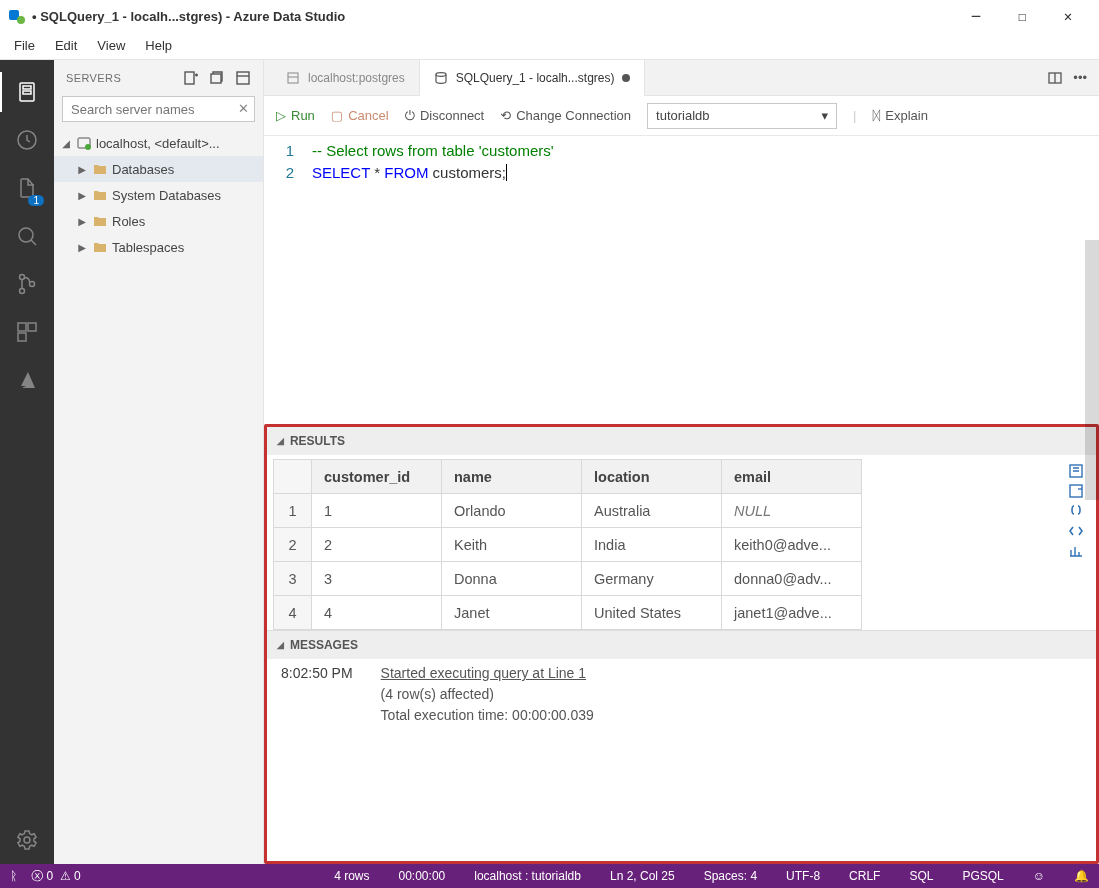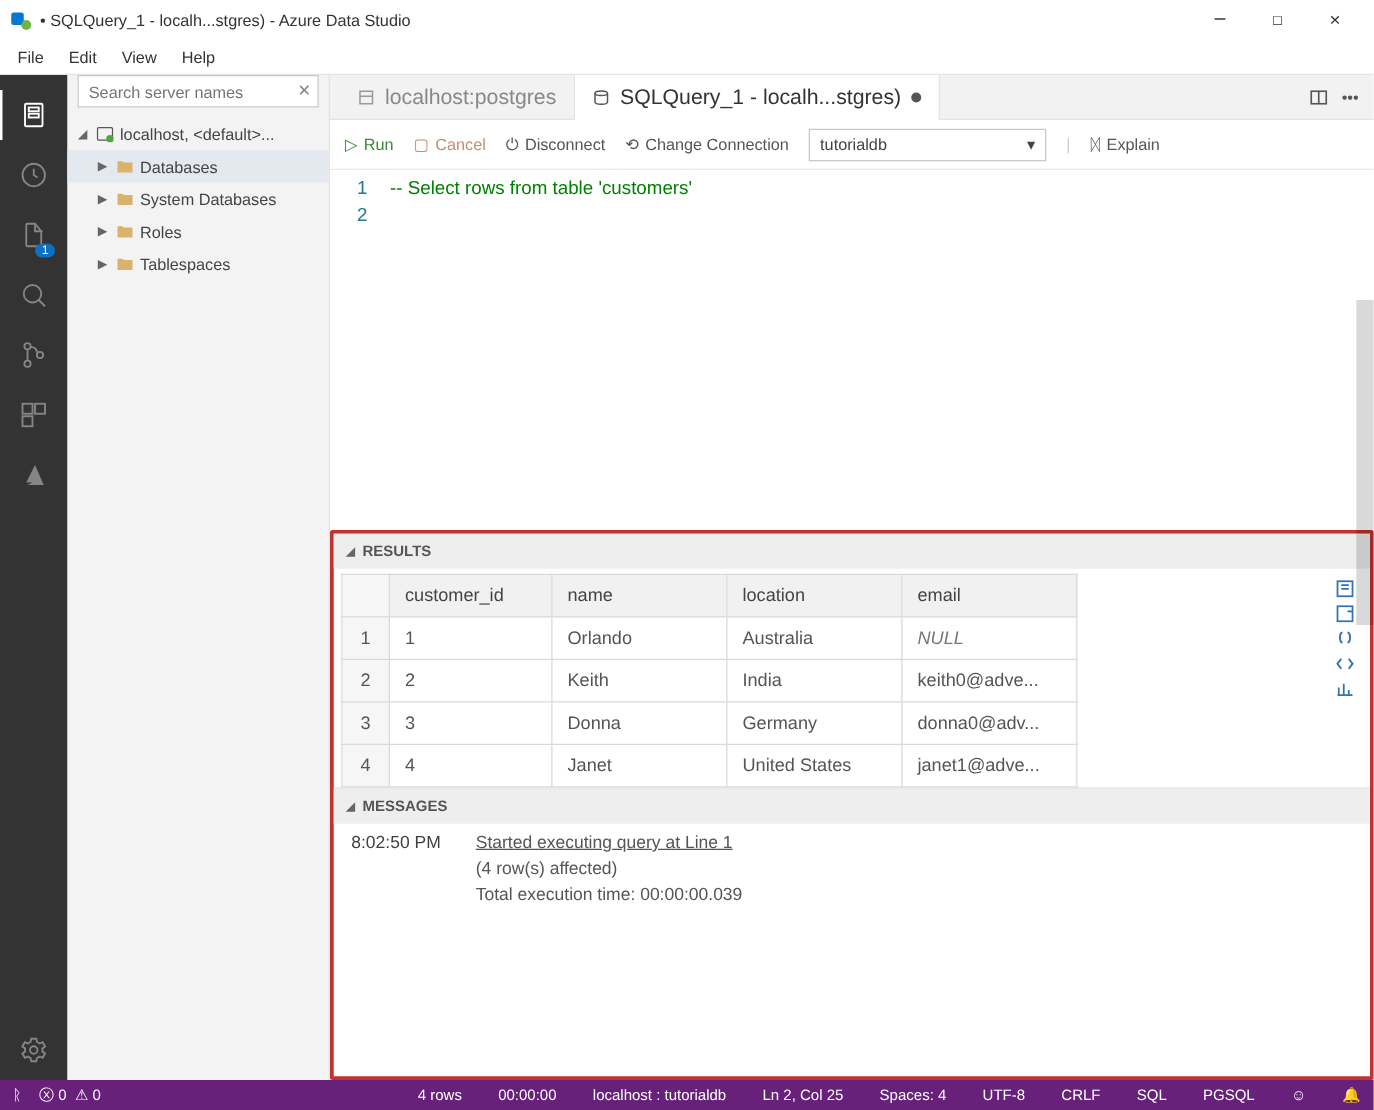--- a/index.html
+++ b/index.html
@@ -1,19 +1,19 @@
 <!DOCTYPE html>
 <html><head>
 <meta charset="utf-8">
 <style>
   * { margin:0; padding:0; box-sizing:border-box; font-family:"Segoe UI", Arial, sans-serif; }
   body { width:1099px; height:888px; overflow:hidden; display:flex; flex-direction:column; background:#fff; color:#333; font-size:13px; }
   .titlebar { height:32px; display:flex; align-items:center; padding:0 8px; background:#fff; }
   .titlebar .app-icon { width:18px; height:18px; margin-right:6px; }
-  .titlebar .title { flex:1; font-size:13px; color:#333; }
+  .titlebar .title { flex:1; font-size:13px; color:#333;font-weight:bold; }
   .win-controls { display:flex; gap:0; }
   .win-btn { width:46px; height:32px; display:flex; align-items:center; justify-content:center; font-family:monospace; font-size:14px; color:#333; }
   .menubar { height:28px; display:flex; align-items:center; padding:0 4px; background:#fff; border-bottom:1px solid #e4e4e4; }
   .menu-item { padding:4px 10px; font-size:13px; color:#333; }
   .main { flex:1; display:flex; min-height:0; }
   .activitybar { width:54px; background:#333; display:flex; flex-direction:column; align-items:center; padding-top:8px; }
   .act-icon { width:54px; height:48px; display:flex; align-items:center; justify-content:center; color:#858585; position:relative; }
   .act-icon.active { color:#fff; }
   .act-icon.active::before { content:""; position:absolute; left:0; top:4px; bottom:4px; width:2px; background:#fff; }
   .act-spacer { flex:1; }
@@ -26,42 +26,42 @@
   .search-wrap .clear { position:absolute; right:6px; top:5px; color:#888; font-size:13px; }
   .tree { padding:2px 0; }
   .tree-row { display:flex; align-items:center; height:26px; padding:0 6px; gap:4px; color:#444; position:relative; }
   .tree-row .arrow { width:12px; display:inline-block; text-align:center; font-size:10px; color:#666; }
   .tree-row .ficon { width:16px; height:16px; display:inline-flex; align-items:center; justify-content:center; }
   .tree-row.depth1 { padding-left:22px; }
   .tree-row.selected { background:#e4e9f0; }
   .tree-row .label { white-space:nowrap; overflow:hidden; text-overflow:ellipsis; }
   .editor-area { flex:1; display:flex; flex-direction:column; min-width:0; }
   .tabs { height:36px; background:#f2f2f2; display:flex; align-items:center; padding-left:8px; border-bottom:1px solid #e4e4e4; gap:0; }
-  .tab { height:36px; display:flex; align-items:center; padding:0 14px; gap:8px; font-size:17px; color:#888; border-right:1px solid #e4e4e4; }
+  .tab { height:36px; display:flex; align-items:center; padding:0 14px; gap:8px; font-size:12px; color:#888; border-right:1px solid #e4e4e4; }
   .tab.active { background:#fff; color:#333; }
   .tab .dirty { width:8px; height:8px; border-radius:50%; background:#555; }
   .tab-actions { margin-left:auto; display:flex; gap:10px; padding-right:12px; color:#555; }
   .toolbar { height:40px; display:flex; align-items:center; padding:0 12px; gap:16px; border-bottom:1px solid #e9e9e9; font-size:13px; color:#555; }
   .tbtn { display:flex; align-items:center; gap:5px; }
   .tbtn.run { color:#388a34; }
   .tbtn.cancel { color:#c98b6f; }
   .db-select { border:1px solid #c8c8c8; height:26px; min-width:190px; display:flex; align-items:center; padding:0 8px; justify-content:space-between; color:#444; }
   .editor { flex:0 0 auto; padding:4px 0 0 0; font-family:Consolas, monospace; font-size:15px; line-height:22px; position:relative; background:#fff; }
   .code-line { display:flex; }
   .gutter { width:48px; text-align:right; padding-right:18px; color:#237893; }
   .code { white-space:pre; }
   .kw { color:#0000ff; }
   .cm { color:#008000; }
   .results-area { flex:1; display:flex; flex-direction:column; border:3px solid #c43131; border-radius:2px; min-height:0; }
   .panel-head { height:28px; background:#eee; display:flex; align-items:center; padding:0 10px; gap:6px; font-size:12px; font-weight:600; color:#555; }
   .panel-head .tri { font-size:9px; color:#666; }
   .grid-wrap { display:flex; padding:4px 6px 0 6px; }
   .grid { border-collapse:collapse; font-size:14.5px; }
   .grid th, .grid td { border:1px solid #d9d9d9; padding:6px 12px; text-align:left; height:34px; color:#555; }
-  .grid th { background:#f1f1f1; font-weight:400; color:#444; }
+  .grid th { background:#f1f1f1; font-weight:700; color:#444; }
   .grid td.rownum, .grid th.rownum { background:#f6f6f6; text-align:center; width:38px; }
   .grid td.null { font-style:italic; color:#777; }
   .grid-tools { margin-left:auto; display:flex; flex-direction:column; gap:4px; padding:4px 6px; color:#3273b8; font-size:14px; }
   .messages { border-top:1px solid #ddd; }
   .msg-body { padding:6px 14px; display:flex; gap:28px; font-size:14px; color:#555; }
   .msg-body .time { color:#404040; }
   .msg-lines { display:flex; flex-direction:column; gap:5px; }
   .msg-lines .u { text-decoration:underline; }
   .editor-spacer { flex:0 0 240px; }
   .statusbar { height:24px; background:#68217a; color:#fff; display:flex; align-items:center; font-size:12px; padding:0 10px; gap:14px; }
@@ -148,20 +148,43 @@
     <div class="act-spacer"></div>
     <div class="act-icon">
       <svg width="24" height="24" viewBox="0 0 24 24" fill="none" stroke="currentColor" stroke-width="1.5">
           <circle cx="12" cy="12" r="3"></circle>
           <path d="M19 12a7 7 0 0 0-.1-1.2l2.2-1.6-2-3.4-2.5 1a7 7 0 0 0-2-1.2L14 3h-4l-.6 2.6a7 7 0 0 0-2 1.2l-2.5-1-2 3.4 2.2 1.6A7 7 0 0 0 5 12c0 .4 0 .8.1 1.2L2.9 14.8l2 3.4 2.5-1c.6.5 1.3.9 2 1.2L10 21h4l.6-2.6c.7-.3 1.4-.7 2-1.2l2.5 1 2-3.4-2.2-1.6c.1-.4.1-.8.1-1.2z"></path>
         </svg>
     </div>
   </div>
 
   <div class="sidebar">
+    <div class="side-header">
+      <span>SERVERS</span>
+      <div class="side-actions">
+        <span>
+            <svg width="16" height="16" viewBox="0 0 16 16" fill="none" stroke="#555" stroke-width="1.4">
+              <rect x="2" y="2" width="9" height="12"></rect>
+              <path d="M12 5h3M13.5 3.5v3"></path>
+            </svg>
+          </span>
+        <span>
+            <svg width="16" height="16" viewBox="0 0 16 16" fill="none" stroke="#555" stroke-width="1.4">
+              <rect x="2" y="4" width="10" height="9"></rect>
+              <path d="M4 4V2h9v9h-1"></path>
+            </svg>
+          </span>
+        <span>
+            <svg width="16" height="16" viewBox="0 0 16 16" fill="none" stroke="#555" stroke-width="1.4">
+              <rect x="2" y="2" width="12" height="12"></rect>
+              <path d="M2 6h12"></path>
+            </svg>
+          </span>
+      </div>
+    </div>
     <div class="search-wrap">
       <input placeholder="Search server names" style="">
       <span class="clear">✕</span>
     </div>
     <div class="tree">
       <div class="tree-row">
         <span class="arrow">◢</span>
         <span class="ficon">
             <svg width="14" height="14" viewBox="0 0 14 14">
               <rect x="1" y="2" width="12" height="10" rx="1" fill="none" stroke="#555"></rect>
@@ -254,20 +277,21 @@
       <span class="tbtn">ᛞ <span>Explain</span></span>
     </div>
 
     <div class="editor">
       <div class="code-line">
         <span class="gutter">1</span>
         <span class="code cm">-- Select rows from table 'customers'</span>
       </div>
       <div class="code-line">
         <span class="gutter">2</span>
+        <span class="code"><span class="kw">SELECT</span><span> * </span><span class="kw">FROM</span><span> customers;</span><span style="border-right:1px solid #000;">​</span></span>
       </div>
     </div>
 
     <div class="editor-spacer"></div>
 
     <div class="scrollbar-v"></div>
 
     <div class="results-area">
       <div class="panel-head">
         <span class="tri">◢</span>

